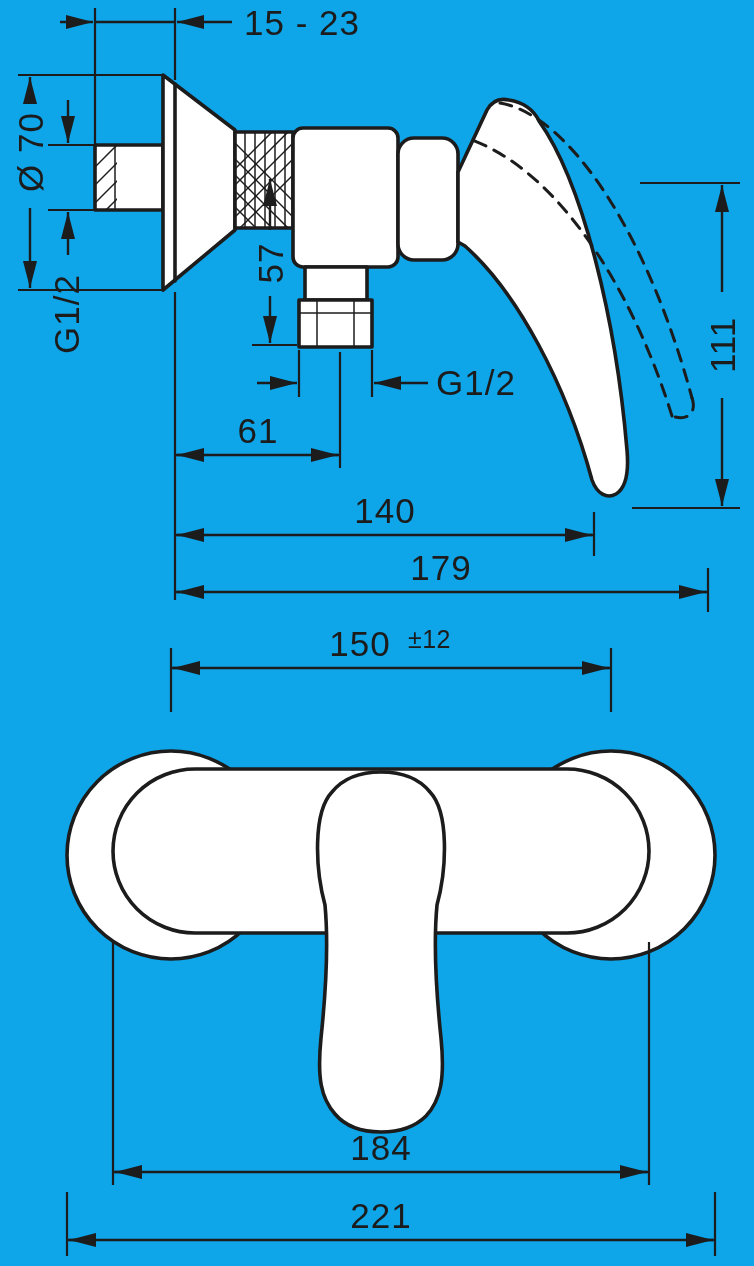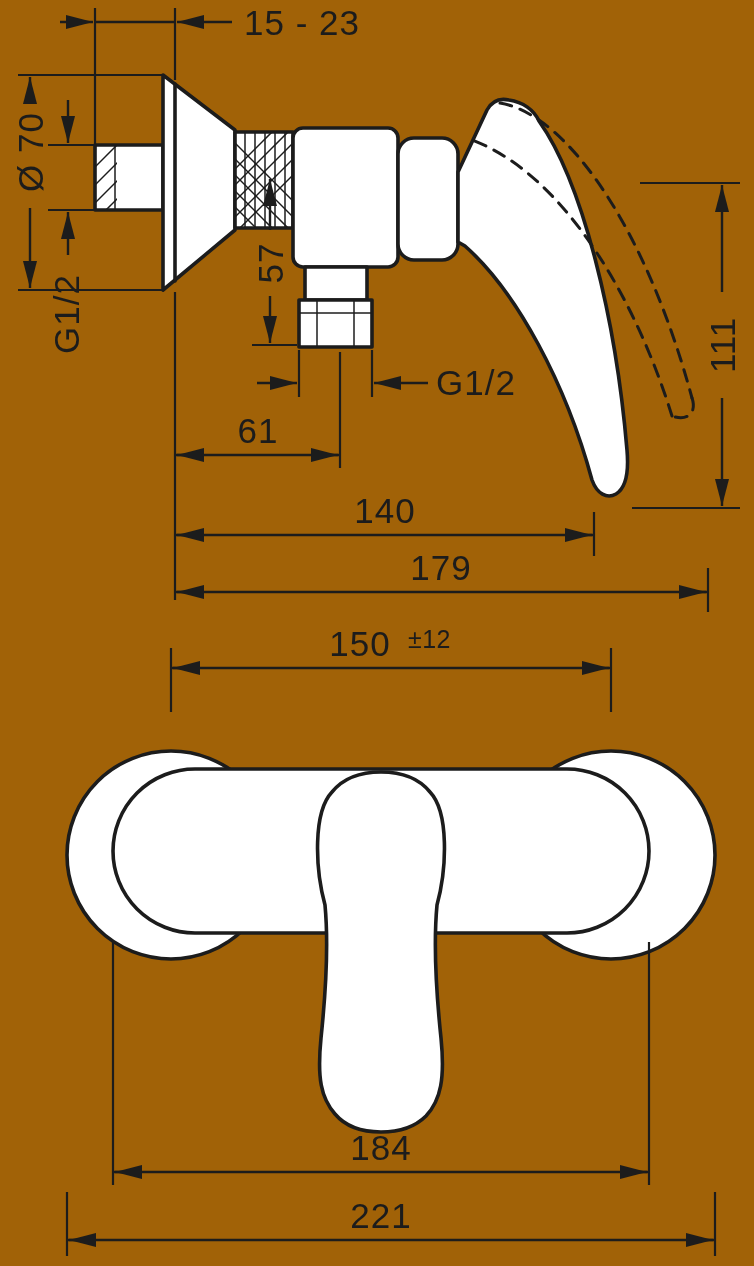--- a/index.html
+++ b/index.html
@@ -1,16 +1,16 @@
 <!DOCTYPE html>
 <html><head>
 <meta charset="utf-8">
 <style>
   html,body{margin:0;padding:0;background:#ffffff;}
-  #stage{width:754px;height:1266px;background:#a16207;position:relative;overflow:hidden;}
+  #stage{width:754px;height:1266px;background:#0ea5e9;position:relative;overflow:hidden;}
   svg{display:block;}
   .obj{fill:#ffffff;stroke:#1c1c1c;stroke-width:3.6;stroke-linejoin:round;stroke-linecap:round;}
   .obj-nf{fill:none;stroke:#1c1c1c;stroke-width:3.6;stroke-linejoin:round;stroke-linecap:round;}
   .dim{fill:none;stroke:#1c1c1c;stroke-width:2.4;}
   .ext{fill:none;stroke:#1c1c1c;stroke-width:2.2;}
   .thin{fill:none;stroke:#1c1c1c;stroke-width:1.5;}
   .dashed{fill:none;stroke:#1c1c1c;stroke-width:3;stroke-dasharray:12 9;stroke-linecap:round;}
   .dimtext{font-family:"Liberation Sans",sans-serif;font-size:35px;fill:#1c1c1c;letter-spacing:1px;}
   .dimtext-sm{font-family:"Liberation Sans",sans-serif;font-size:25px;fill:#1c1c1c;letter-spacing:0.5px;}
 </style>

